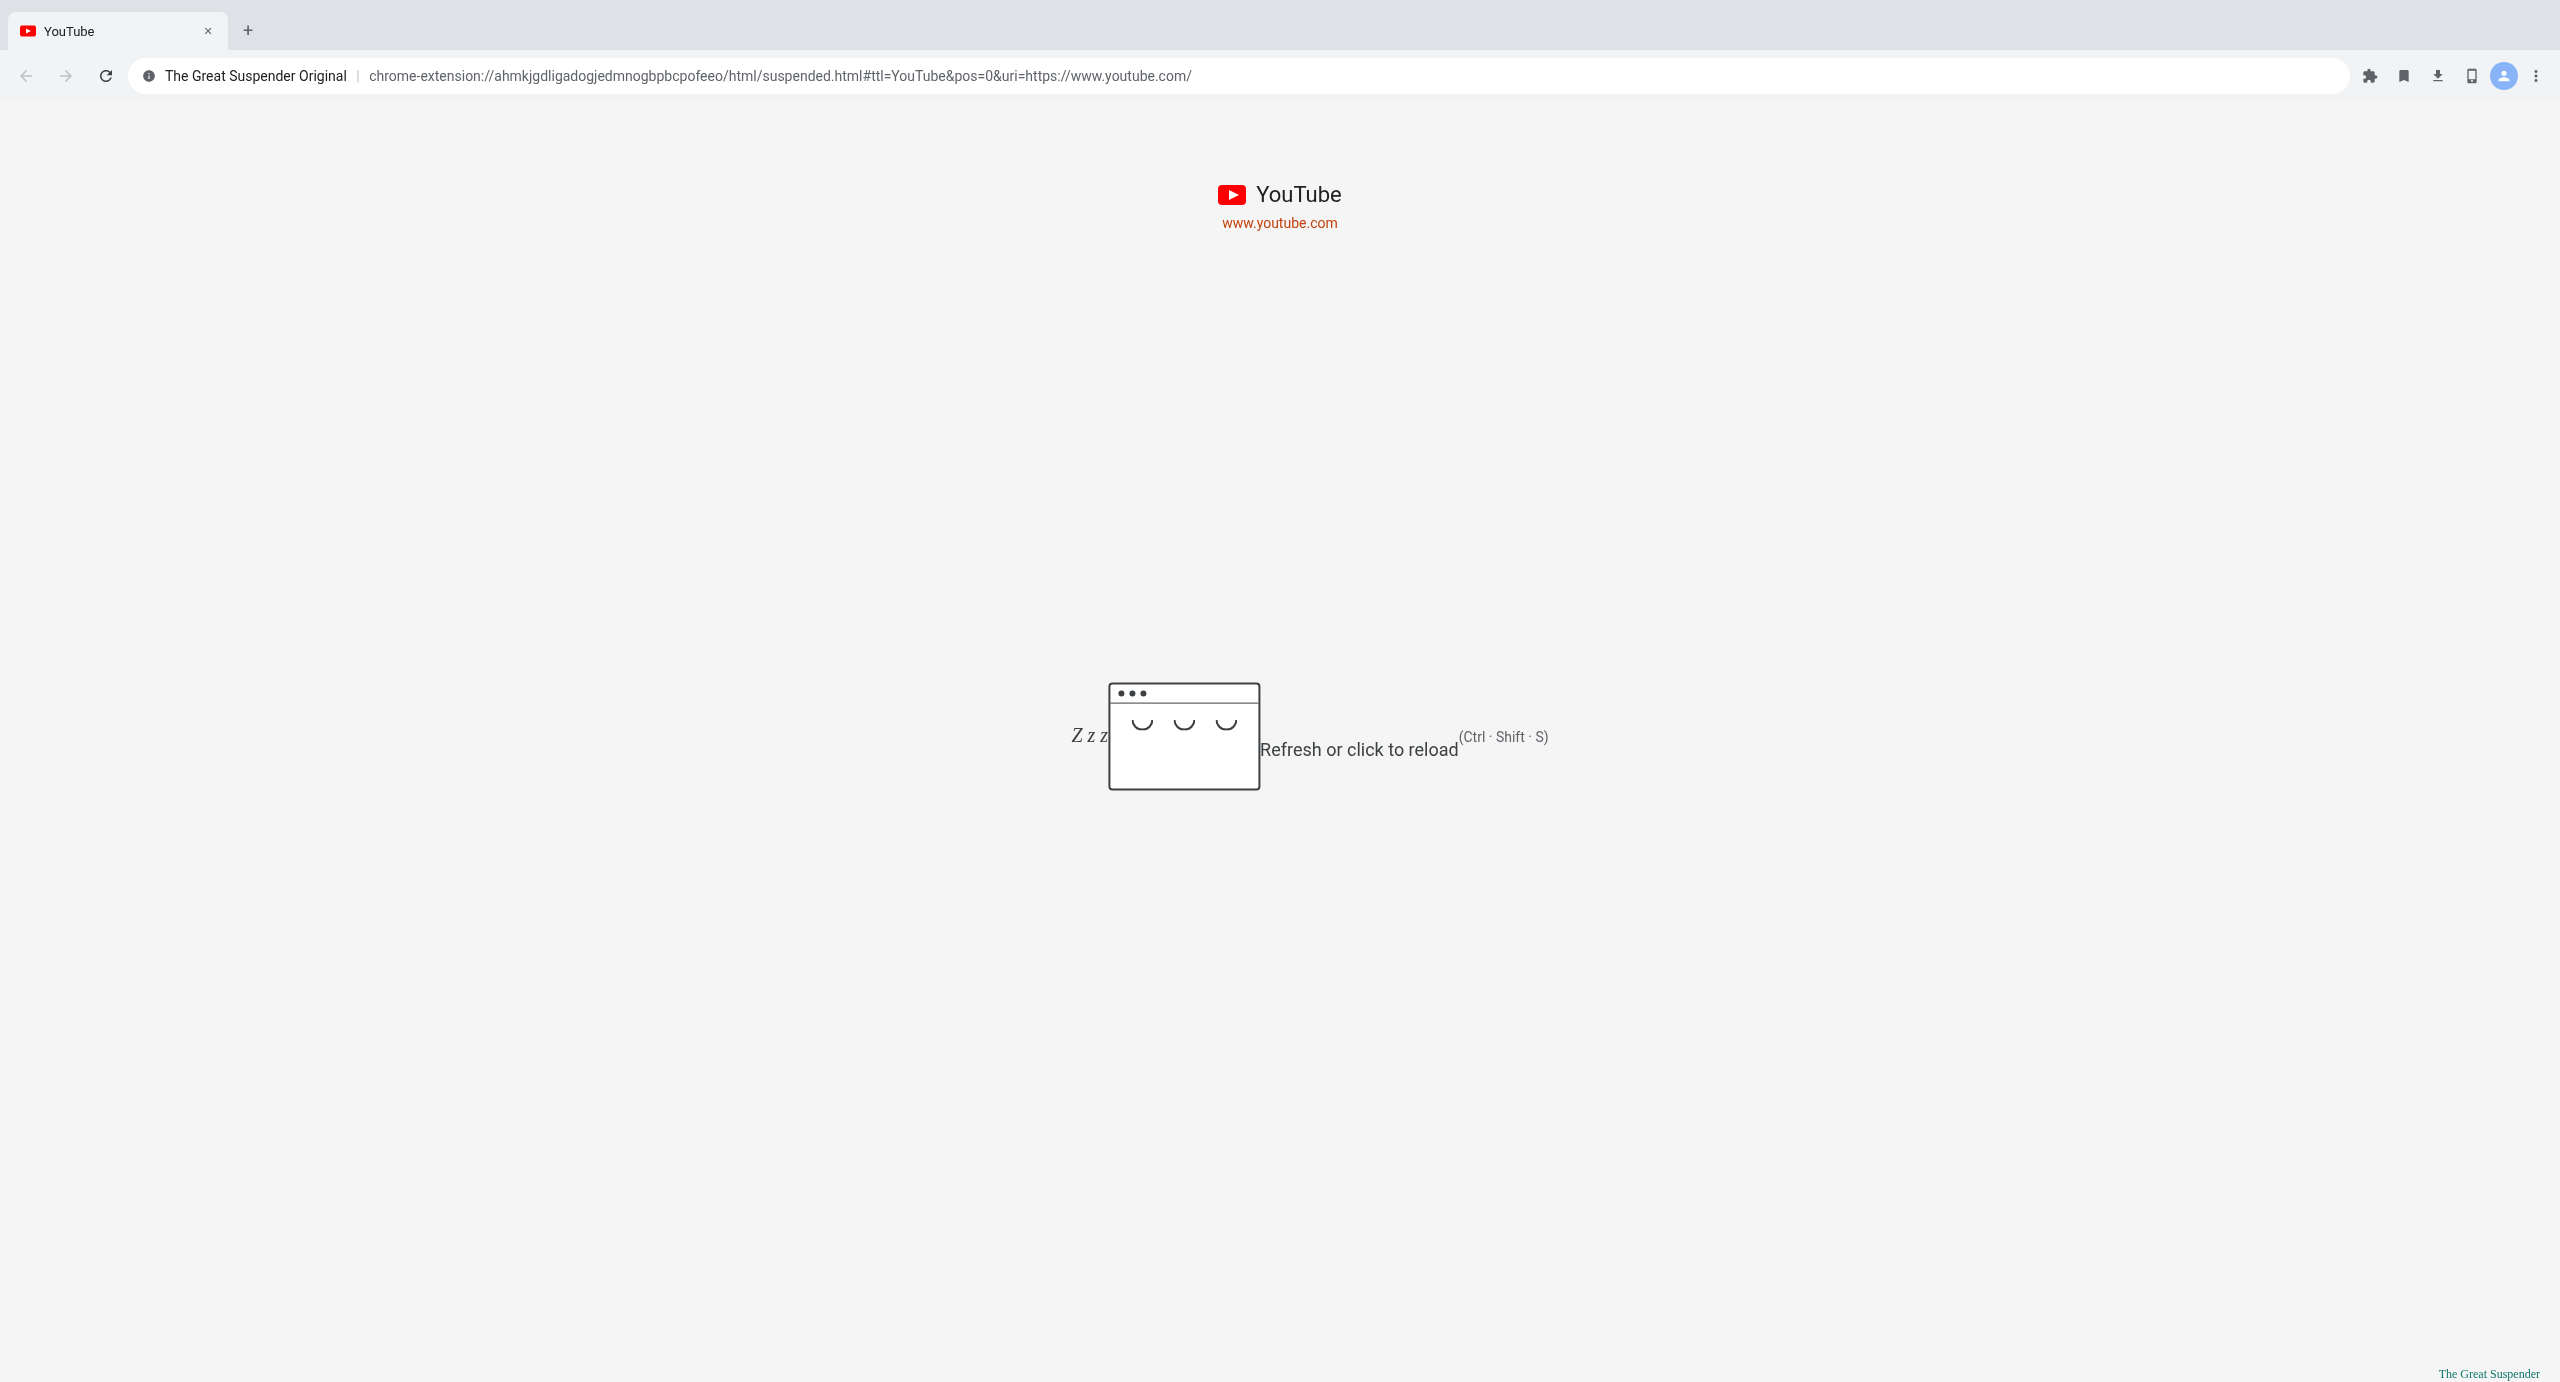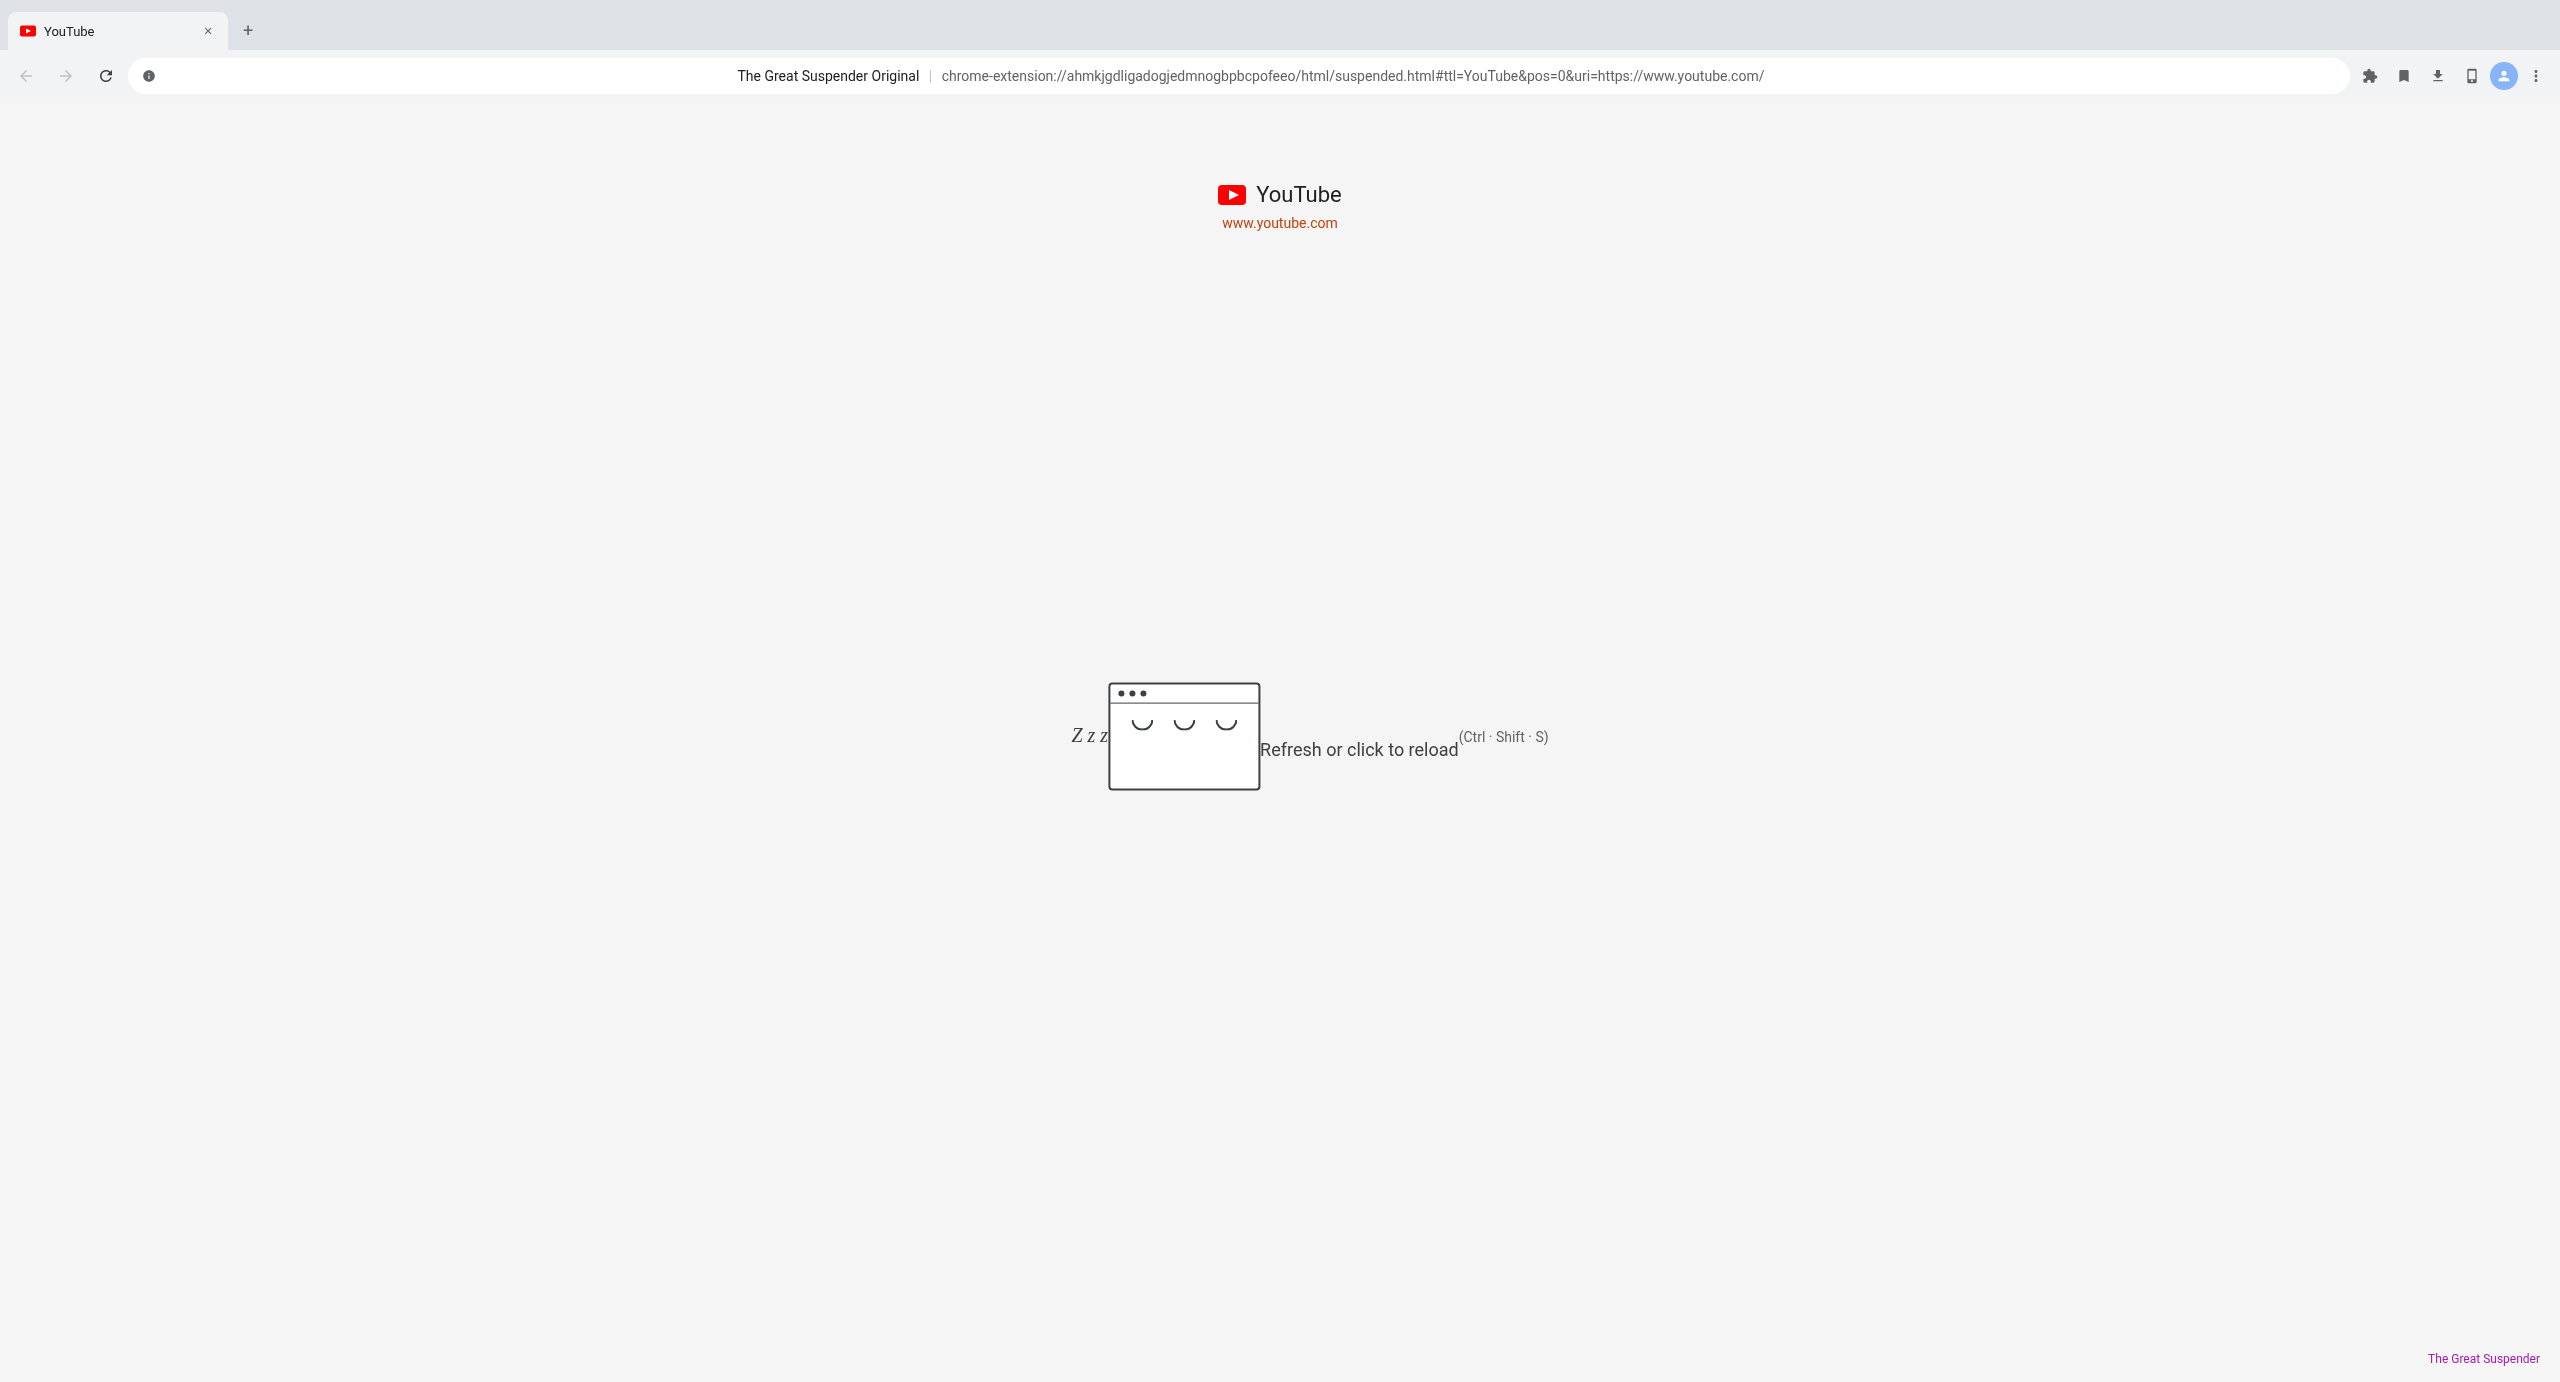--- a/index.html
+++ b/index.html
@@ -89,21 +89,20 @@
     }
 
     
     .nav-bar {
       display: flex;
       align-items: center;
       background: #f1f3f4;
       padding: 6px 8px;
       gap: 4px;
       height: 52px;
-      text-align: center;
     }
 
     .nav-btn {
       width: 36px;
       height: 36px;
       border-radius: 50%;
       display: flex;
       align-items: center;
       justify-content: center;
       cursor: pointer;
@@ -306,24 +305,25 @@
     }
 
     .shortcut-text {
       font-size: 14px;
       color: #5f6368;
       margin-top: 0;
     }
 
     .bottom-right-credit {
       position: absolute;
-      bottom: 16px;
+      bottom: 0;
       right: 20px;
       font-size: 12px;
-      color: #a21caf;
+      color: #0f766e;
+      font-family: Liberation Serif, serif;
     }
   </style>
 </head>
 <body>
 
 <div class="browser-chrome">
 
   <div class="tab-bar">
     <div class="tab">
 

